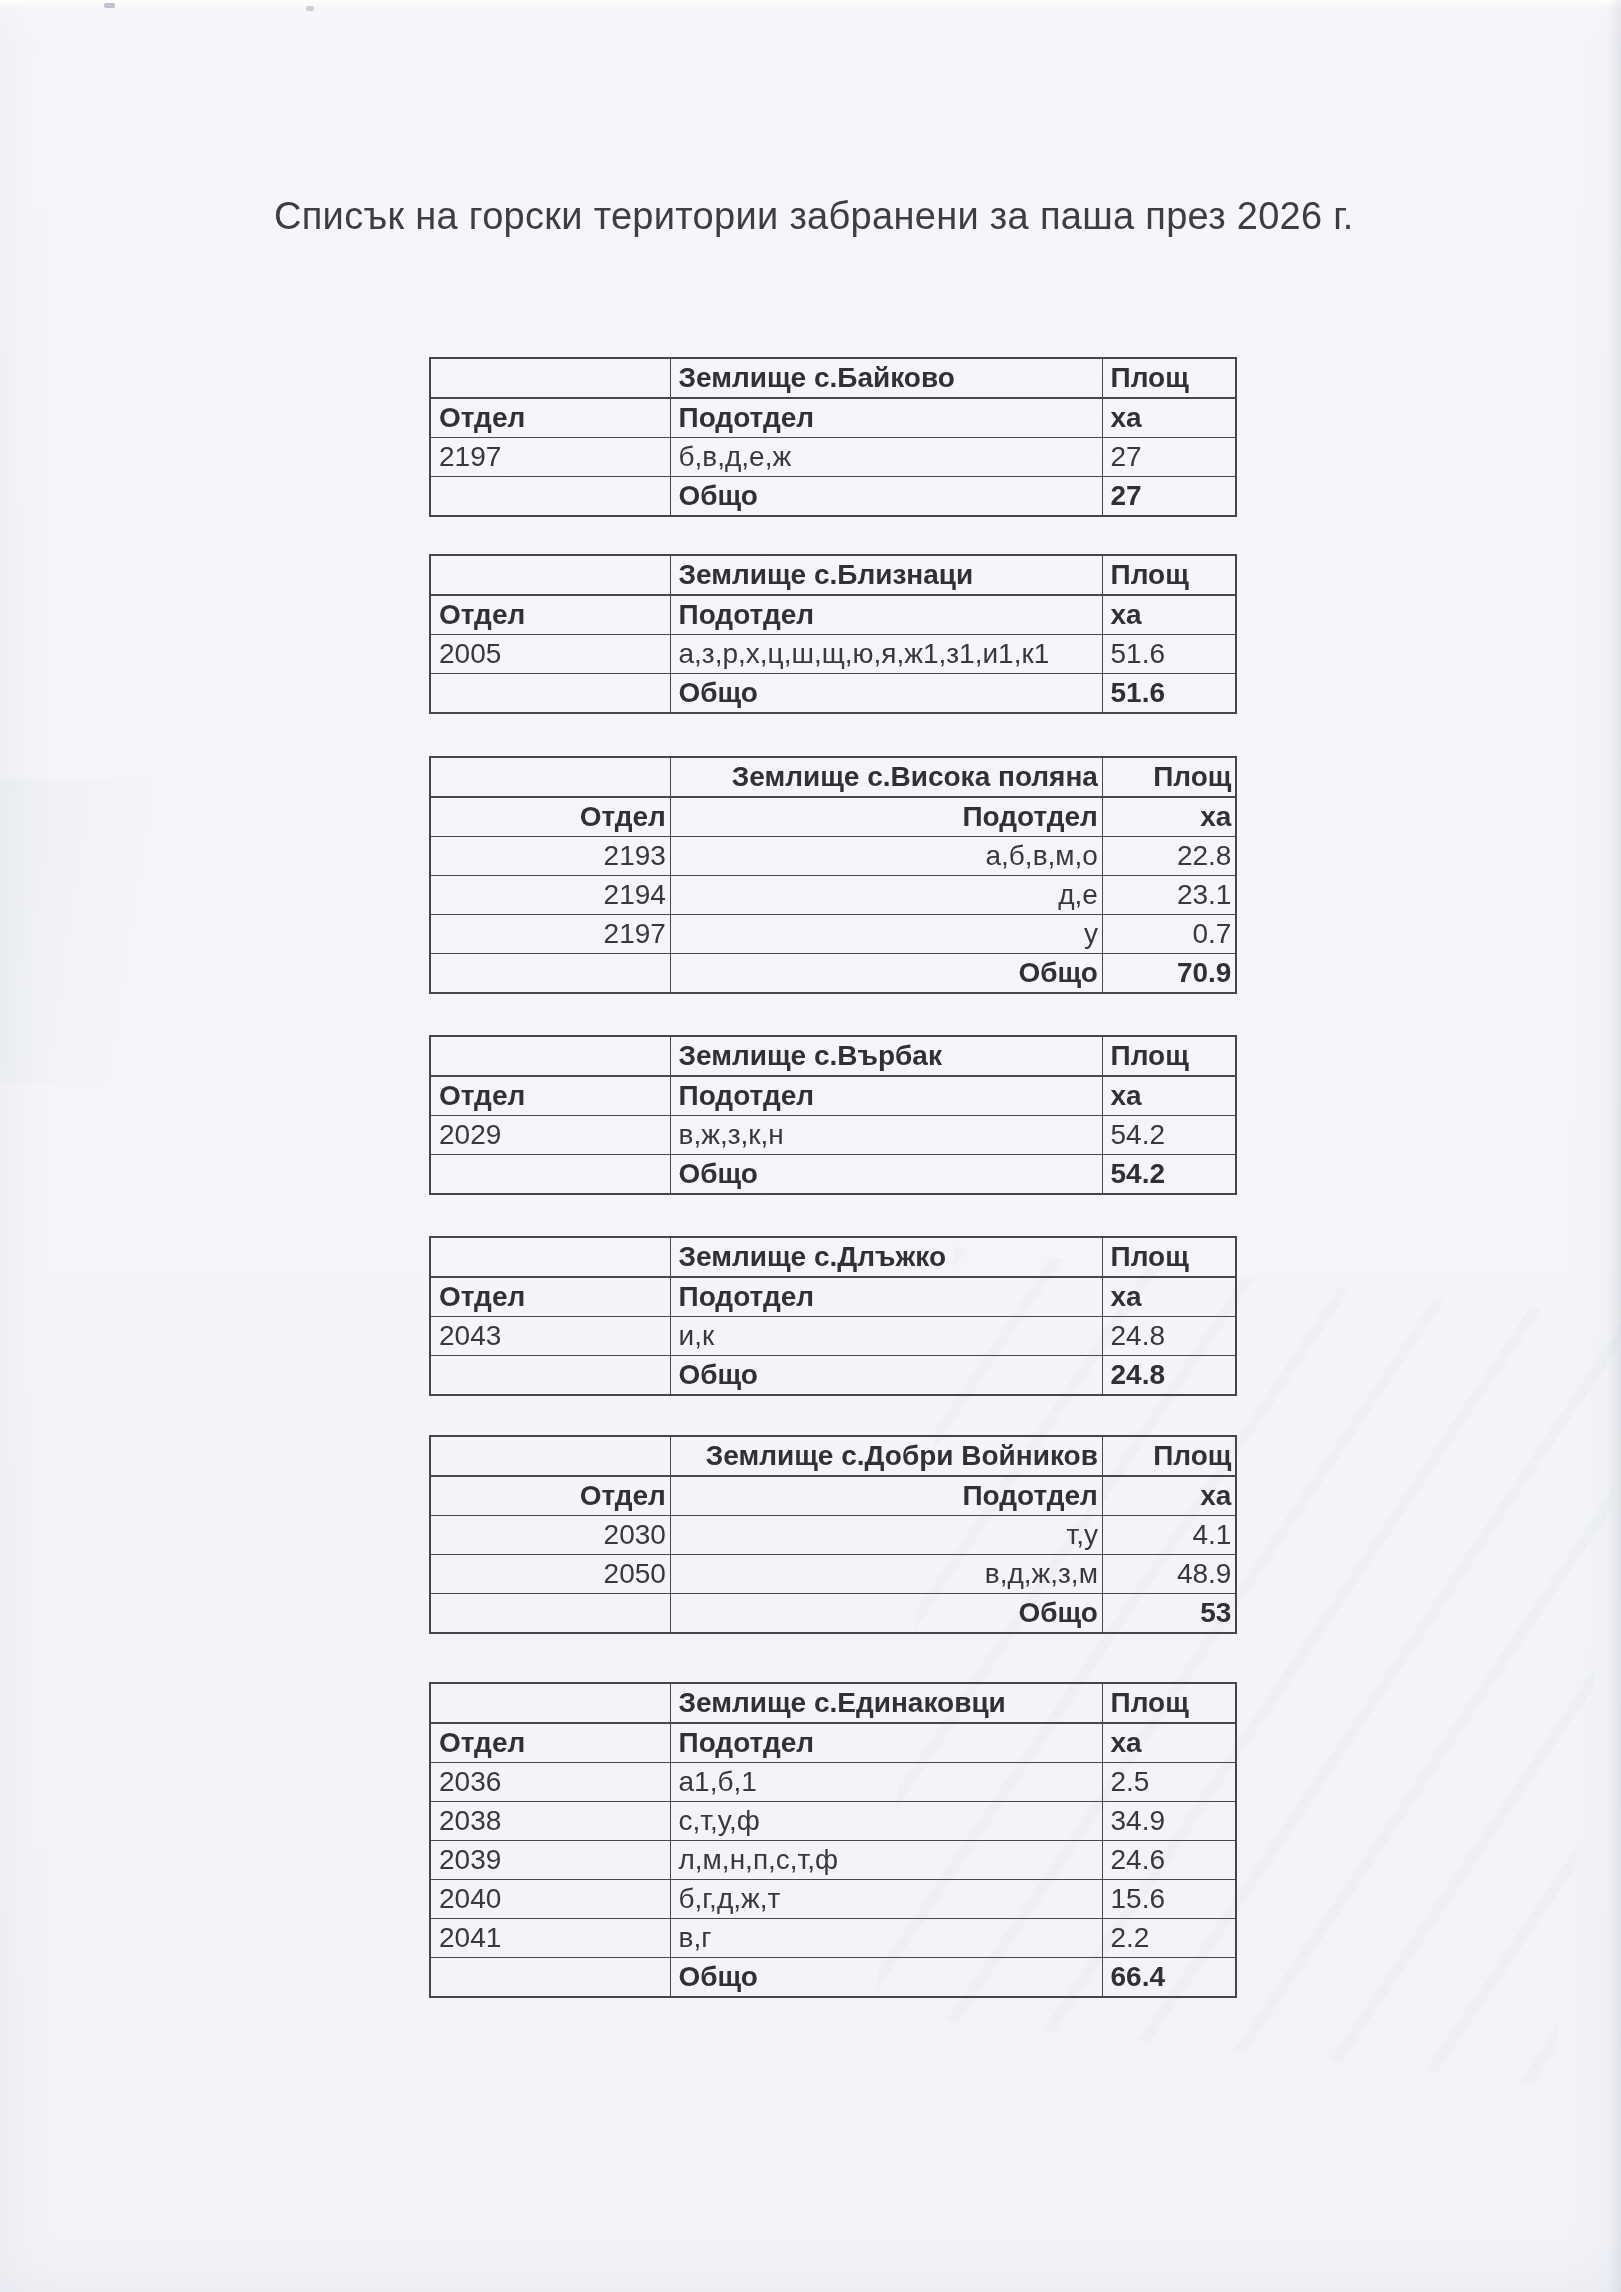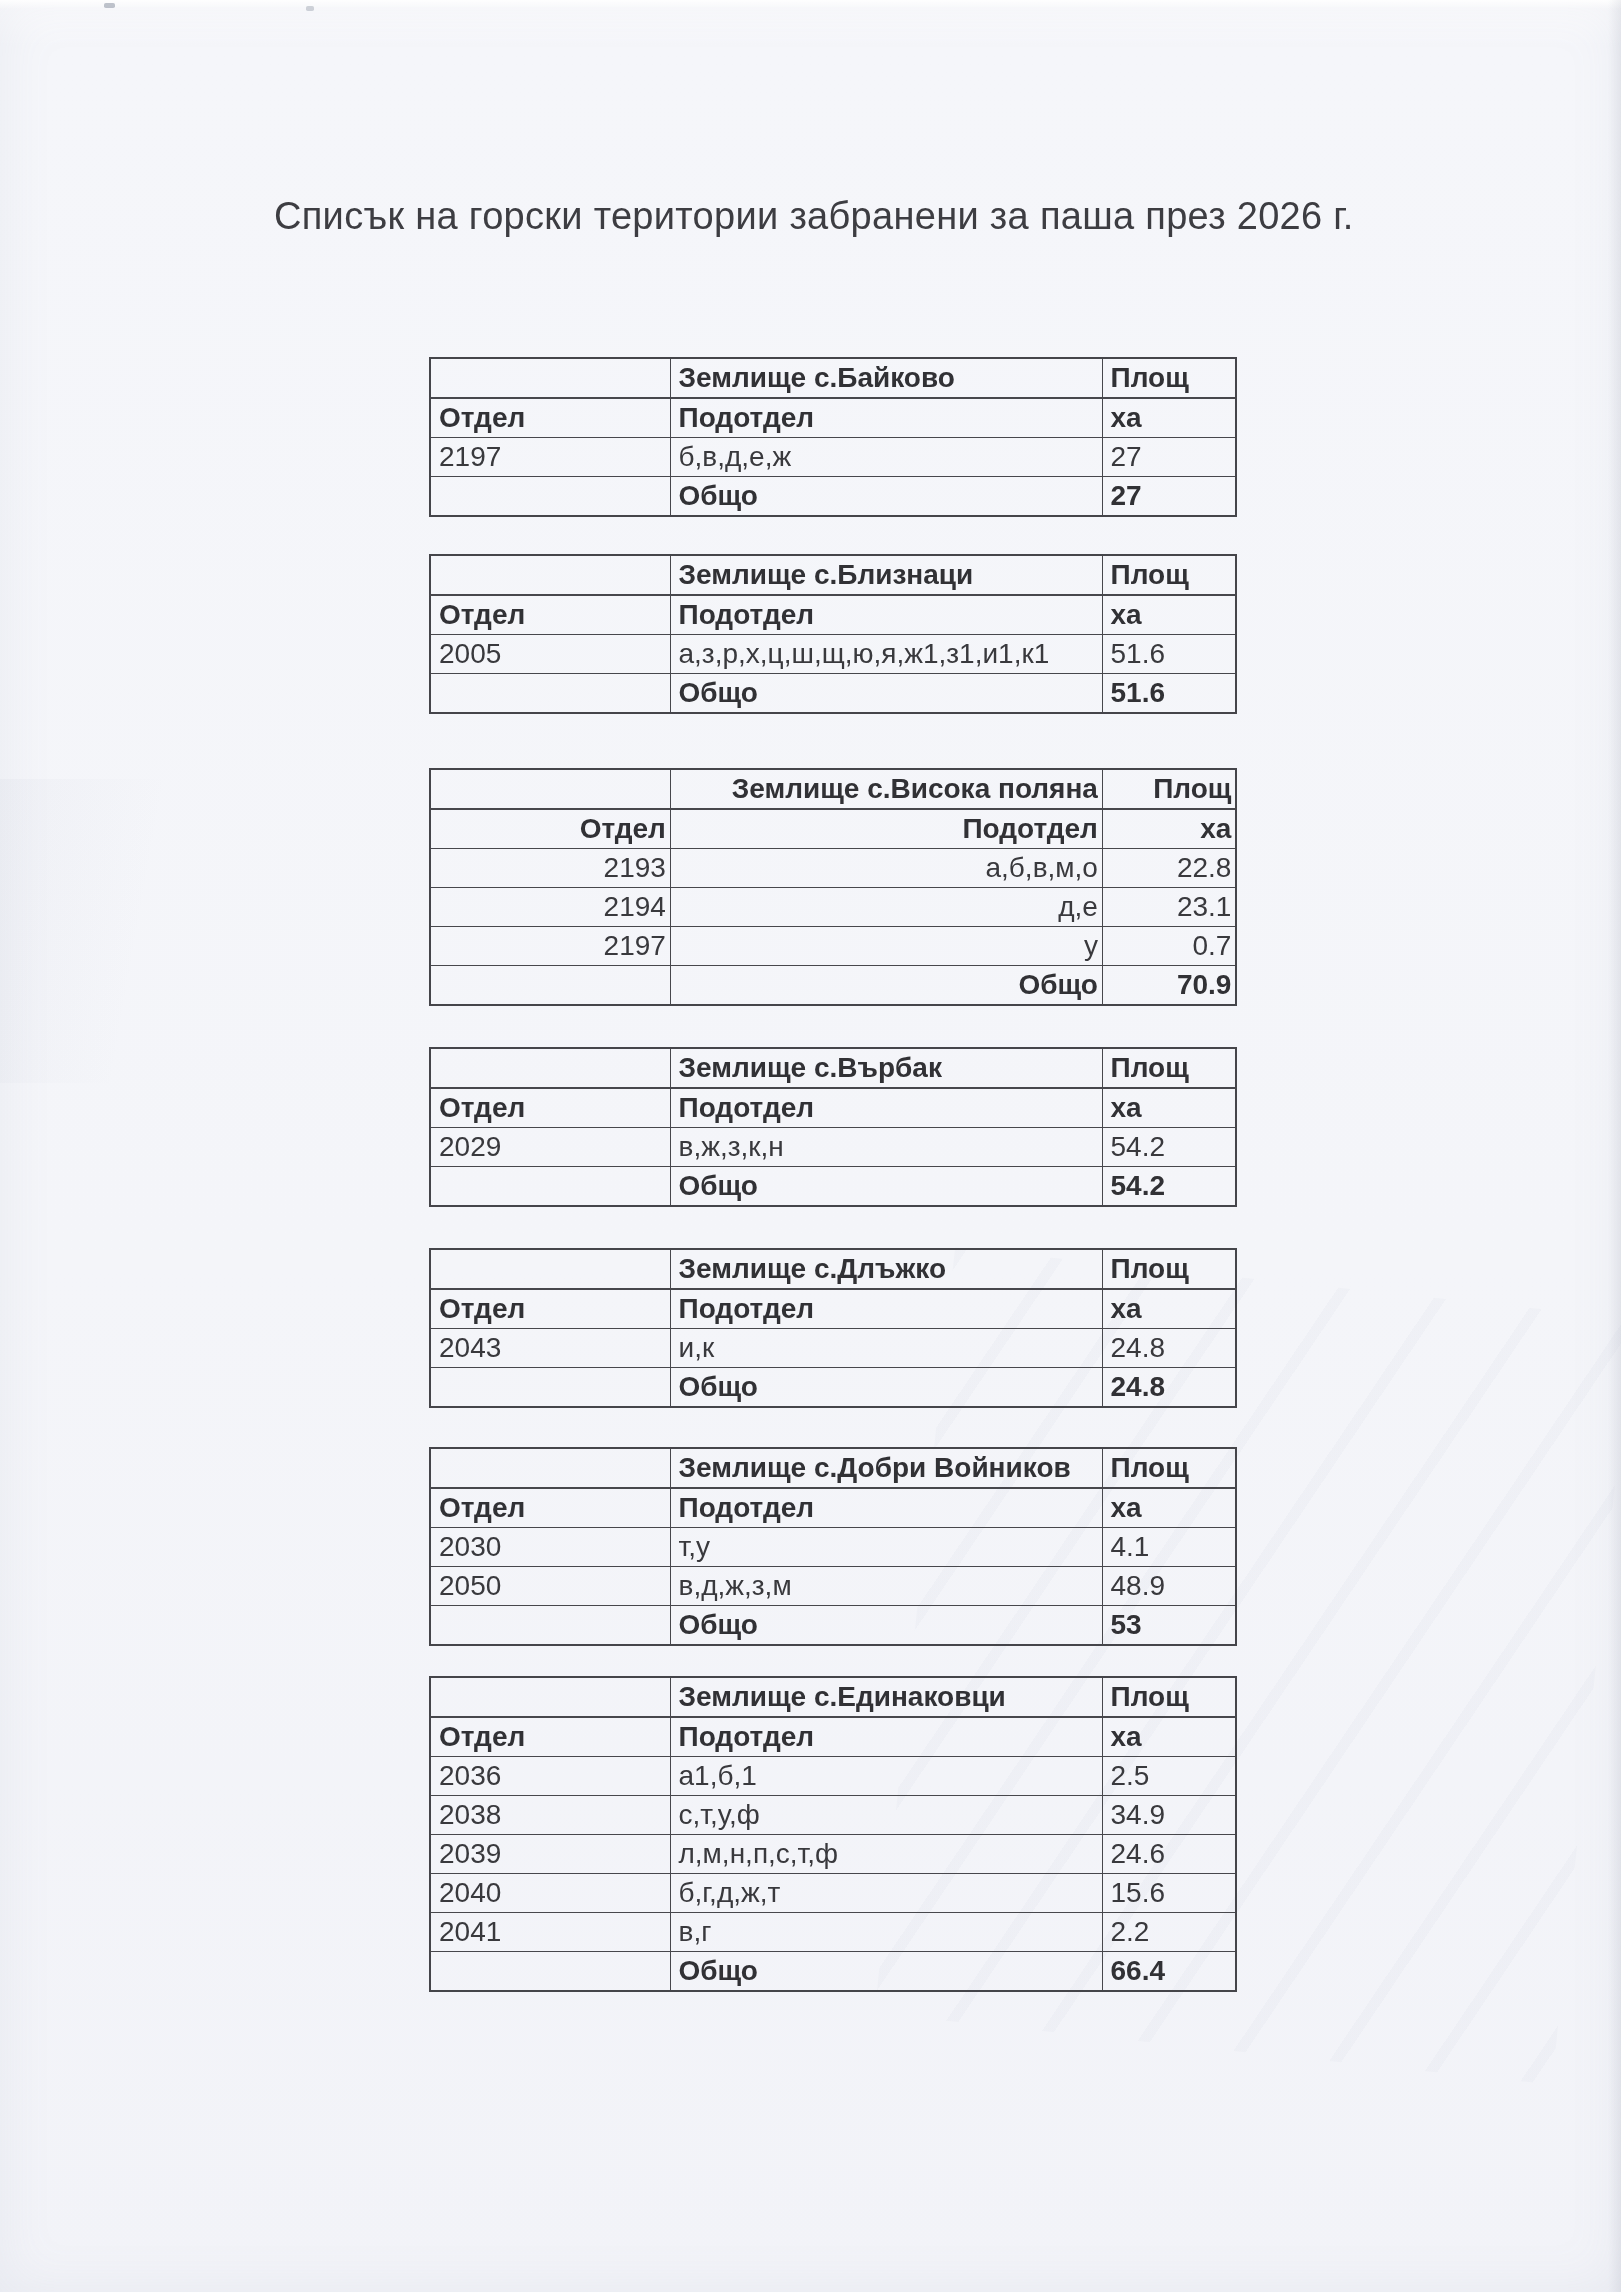--- a/index.html
+++ b/index.html
@@ -86,25 +86,25 @@
     padding: 0 3.6px 0 8px;
     vertical-align: middle;
     white-space: nowrap;
     overflow: hidden;
   }
   table.land-table tr.r-land td { border-bottom-width: 2.7px; }
   table.land-table .bold { font-weight: bold; color: #313135; }
 
   
   .tables > table:nth-of-type(1) { margin-bottom: 37px; }
-  .tables > table:nth-of-type(2) { margin-bottom: 54px; }
+  .tables > table:nth-of-type(2) { margin-bottom: 42px; }
   .tables > table:nth-of-type(3) { margin-bottom: 41px; text-align: right; }
   .tables > table:nth-of-type(4) { margin-bottom: 41px; }
   .tables > table:nth-of-type(5) { margin-bottom: 39px; }
-  .tables > table:nth-of-type(6) { margin-bottom: 30px; }
+  .tables > table:nth-of-type(6) { margin-bottom: 48px; text-align: right; }
 </style>
 </head>
 <body>
 
 <div class="paper">
   <div class="edge-shade-top"></div>
   <div class="edge-shade-right"></div>
   <div class="crease-left"></div>
   <div class="crease-bottom-right"></div>
   <div class="speck-1"></div>

